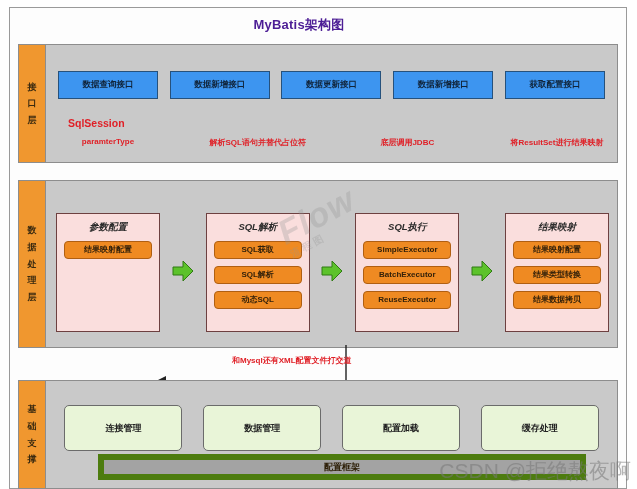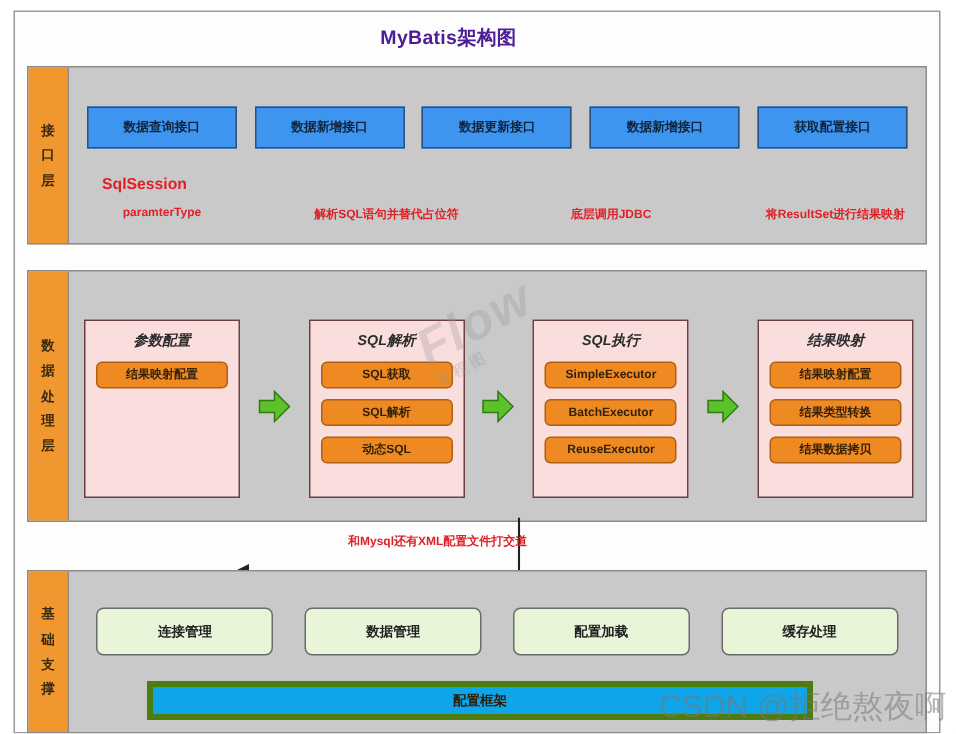--- a/index.html
+++ b/index.html
@@ -213,40 +213,40 @@
     top: 24px;
     width: 100%;
     display: flex;
     justify-content: space-around;
     align-items: center;
     padding: 0 8px;
     box-sizing: border-box;
   }
   .support-box {
     width: 118px;
-    height: 32px;
+    height: 46px;
     background: #e9f5d8;
     border: 1px solid #6b6b6b;
     border-radius: 5px;
     display: flex;
     align-items: center;
     justify-content: center;
     font-size: 9px;
     color: #222;
     font-weight: bold;
     box-sizing: border-box;
   }
   #framework-bar {
     position: absolute;
     left: 52px;
     top: 73px;
-    width: 444px;
+    width: 488px;
     height: 26px;
-    background: #0ea5e9;
-    border: 4px solid #4d7c0f;
+    background: #a3a3a3;
+    border: 6px solid #4d7c0f;
     display: flex;
     align-items: center;
     justify-content: center;
     font-size: 9px;
     font-weight: bold;
     color: #2e2008;
     box-sizing: border-box;
   }
 
   

